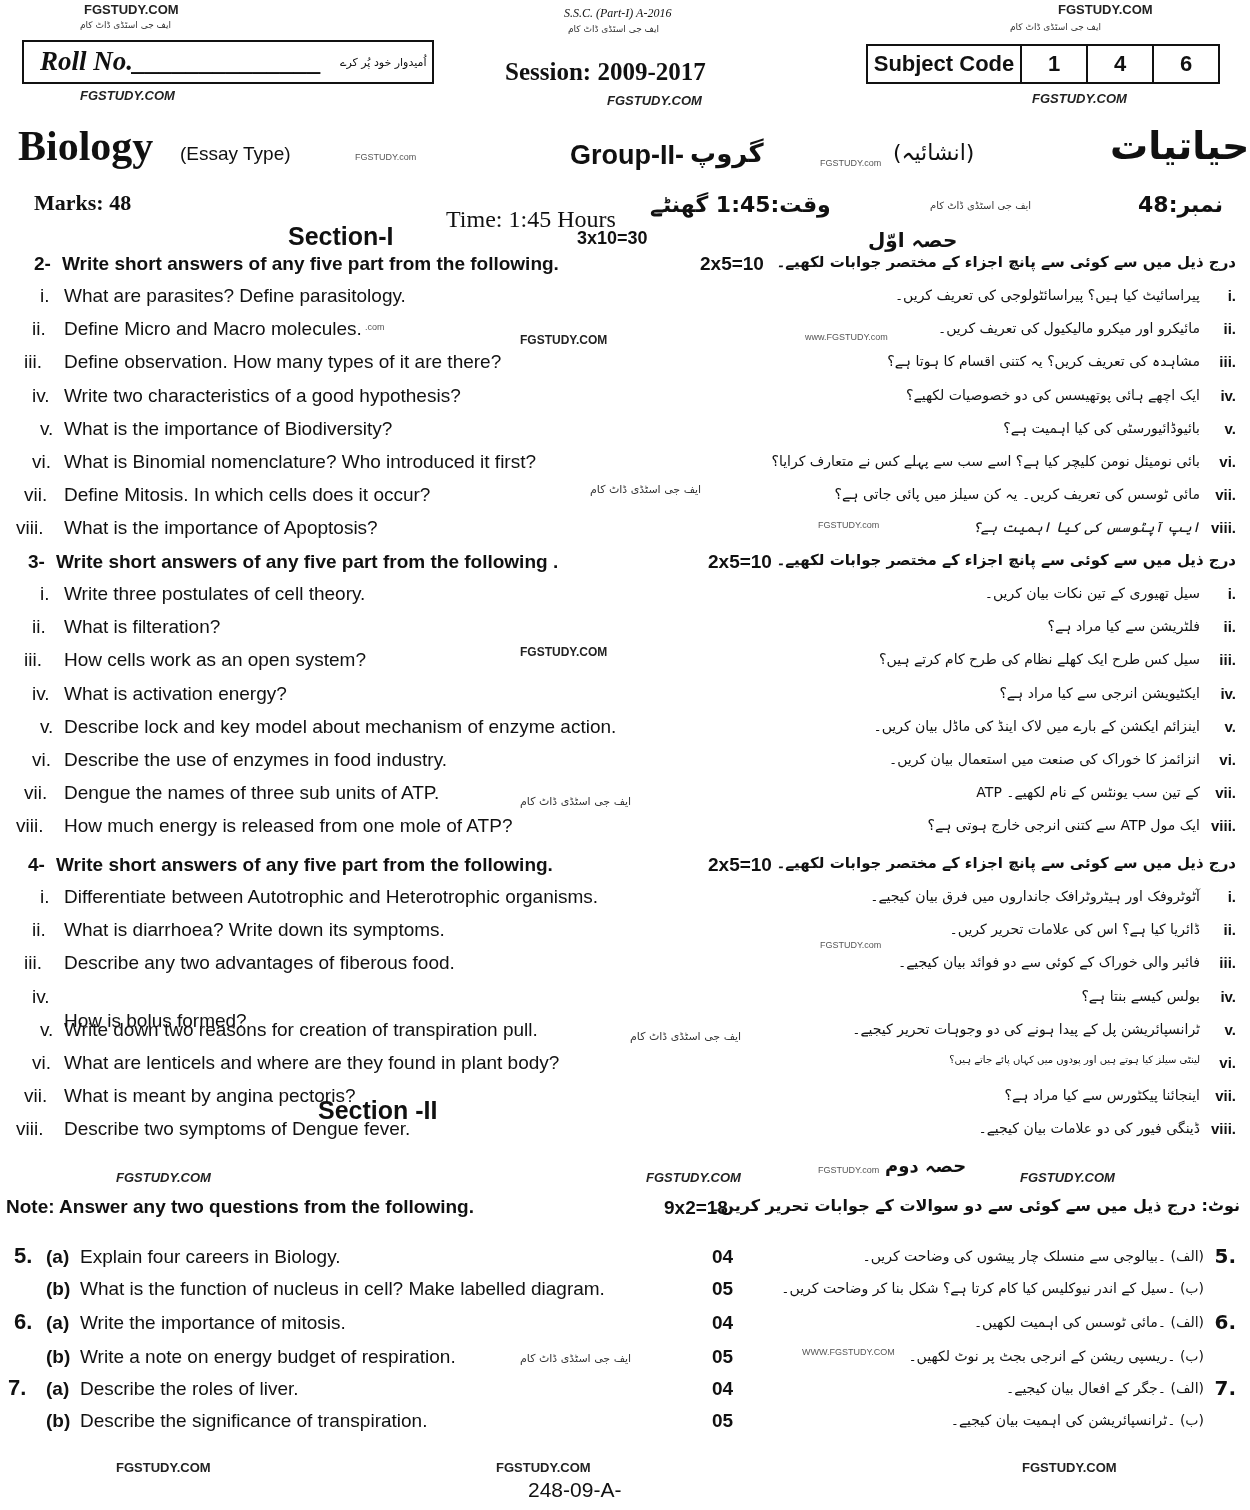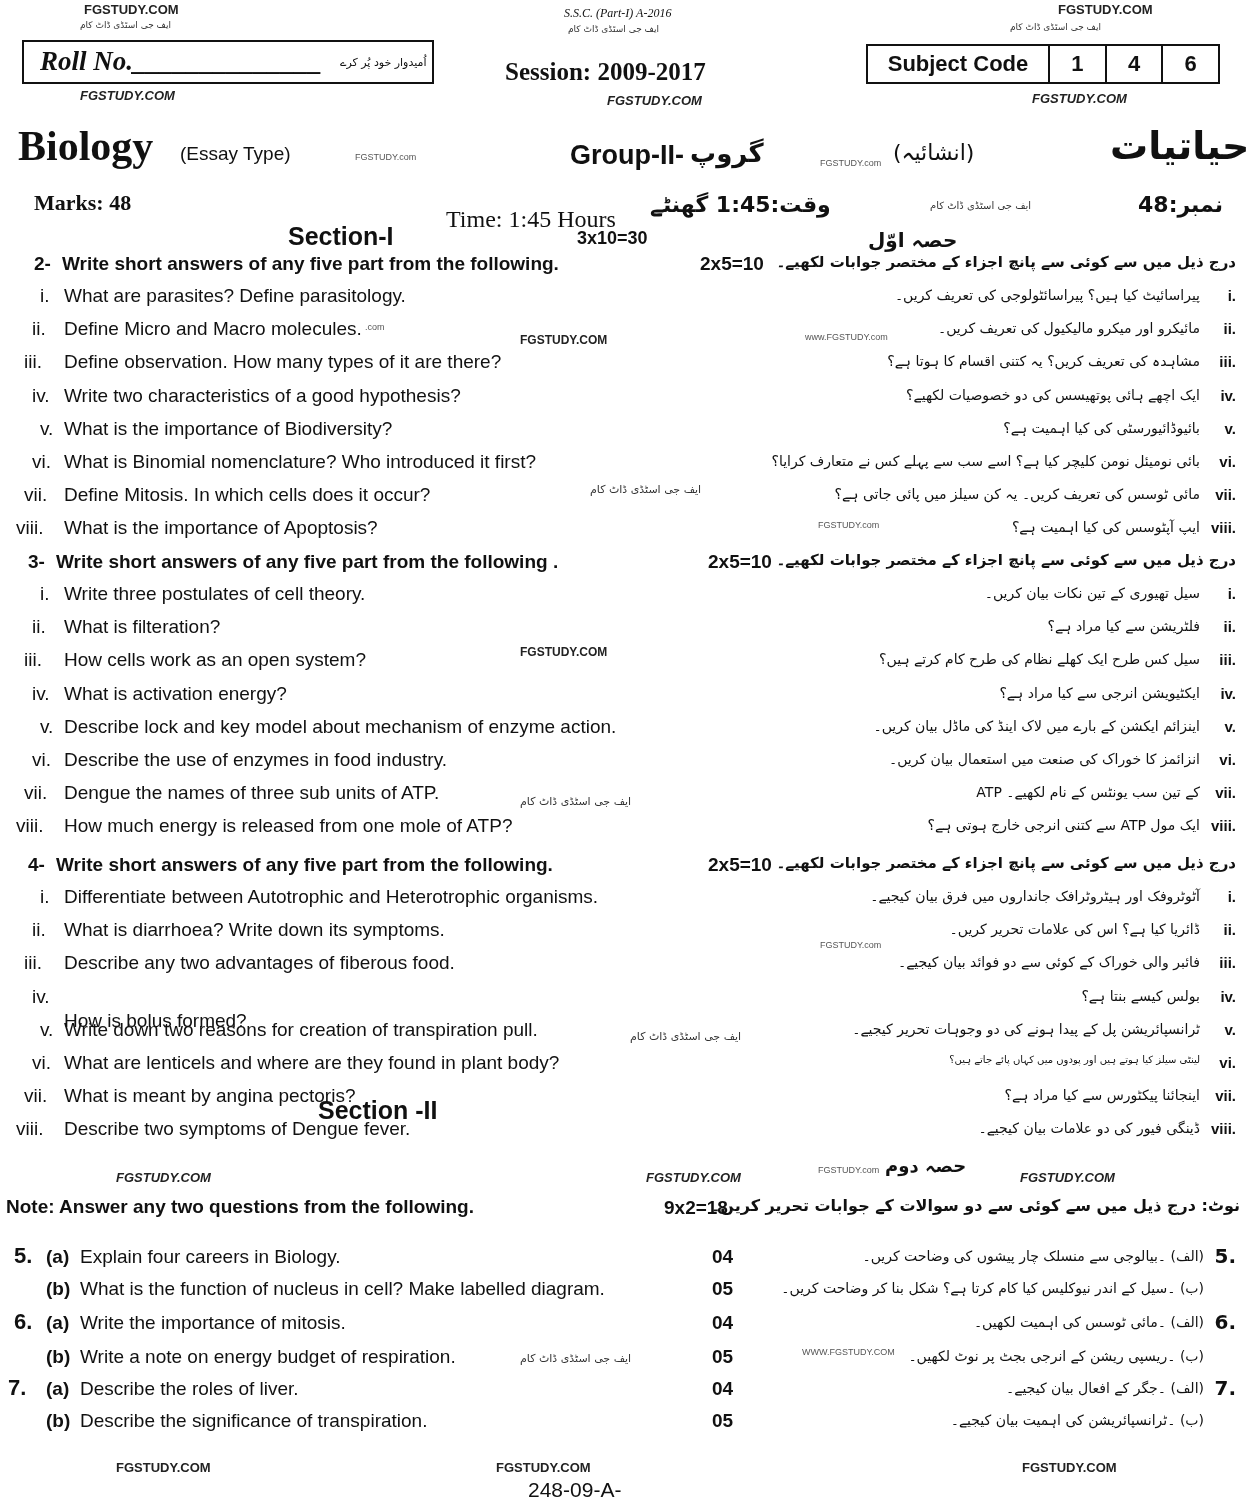--- a/index.html
+++ b/index.html
@@ -10,21 +10,21 @@
   .wm-small { font-family: "Liberation Sans", sans-serif; font-size: 9px; color: #555; }
   .urdu { font-family: "DejaVu Sans", sans-serif; direction: rtl; unicode-bidi: plaintext; }
   .serif { font-family: "Liberation Serif", serif; }
 
   
   .roll-box { left: 22px; top: 40px; width: 412px; height: 44px; border: 2px solid #111; box-sizing: border-box; }
   .roll-label { left: 40px; top: 46px; font-family: "Liberation Serif", serif; font-style: italic; font-weight: bold; font-size: 27px; }
   .roll-urdu { left: 270px; top: 56px; font-size: 11px; }
   .subject-box { left: 866px; top: 44px; width: 354px; height: 40px; border: 2px solid #111; box-sizing: border-box; display: flex; }
   .subject-box .cell { border-left: 2px solid #111; display:flex; align-items:center; justify-content:center; font-weight:bold; font-size:22px; }
-  .subject-box .label-cell { border-left: none; width: 180px; font-size: 22px; }
+  .subject-box .label-cell { border-left: none; width: 152px; font-size: 22px; }
   .subject-box .num { flex: 1; }
 
   .biology { left: 18px; top: 122px; font-family: "Liberation Serif", serif; font-weight: bold; font-size: 42px; }
   .essay { left: 180px; top: 143px; font-size: 19px; }
   .group { left: 570px; top: 140px; font-weight: bold; font-size: 27px; }
   .marks { left: 34px; top: 190px; font-family: "Liberation Serif", serif; font-weight: bold; font-size: 22px; }
   .time { left: 446px; top: 190px; font-family: "Liberation Serif", serif; font-weight: normal; font-size: 24px; margin-top: 16px; }
   .section-title { font-weight: bold; font-size: 25px; }
   .q-head { font-weight: bold; font-size: 19px; }
   .q-item { font-size: 19px; }
@@ -104,21 +104,21 @@
     <div class="abs q-item" style="left:32px;top:451px;">vi.</div>
     <div class="abs q-item" style="left:64px;top:451px;">What is Binomial nomenclature? Who introduced it first?</div>
     <div class="abs urdu" style="right:50px;top:453px;font-size:14px;">بائی نومیئل نومن کلیچر کیا ہے؟ اسے سب سے پہلے کس نے متعارف کرایا؟</div>
     <div class="abs " style="right:14px;top:453px;font-size:15px;font-weight:bold;">vi.</div>
     <div class="abs q-item" style="left:24px;top:484.20000000000005px;">vii.</div>
     <div class="abs q-item" style="left:64px;top:484.20000000000005px;">Define Mitosis. In which cells does it occur?</div>
     <div class="abs urdu" style="right:50px;top:486.20000000000005px;font-size:14px;">مائی ٹوسس کی تعریف کریں۔ یہ کن سیلز میں پائی جاتی ہے؟</div>
     <div class="abs " style="right:14px;top:486.20000000000005px;font-size:15px;font-weight:bold;">vii.</div>
     <div class="abs q-item" style="left:16px;top:517.4000000000001px;">viii.</div>
     <div class="abs q-item" style="left:64px;top:517.4000000000001px;">What is the importance of Apoptosis?</div>
-    <div class="abs urdu" style="right:50px;top:519.4000000000001px;font-size:14px;">ایپ آپٹوسس کی کیا اہمیت ہے؟</div>
+    <div class="abs urdu" style="right:50px;top:519.4000000000001px;font-size:14px;font-style:italic;">ایپ آپٹوسس کی کیا اہمیت ہے؟</div>
     <div class="abs " style="right:14px;top:519.4000000000001px;font-size:15px;font-weight:bold;">viii.</div>
     <div class="abs q-head" style="left:28px;top:551px;">3-</div>
     <div class="abs q-head" style="left:56px;top:551px;">Write short answers of any five part from the following .</div>
     <div class="abs marks-right" style="left:708px;top:551px;">2x5=10</div>
     <div class="abs urdu" style="right:14px;top:551px;font-size:15px;font-weight:bold;">درج ذیل میں سے کوئی سے پانچ اجزاء کے مختصر جوابات لکھیے۔</div>
     <div class="abs q-item" style="left:40px;top:583px;">i.</div>
     <div class="abs q-item" style="left:64px;top:583px;">Write three postulates of cell theory.</div>
     <div class="abs urdu" style="right:50px;top:585px;font-size:14px;">سیل تھیوری کے تین نکات بیان کریں۔</div>
     <div class="abs " style="right:14px;top:585px;font-size:15px;font-weight:bold;">i.</div>
     <div class="abs q-item" style="left:32px;top:616.2px;">ii.</div>

